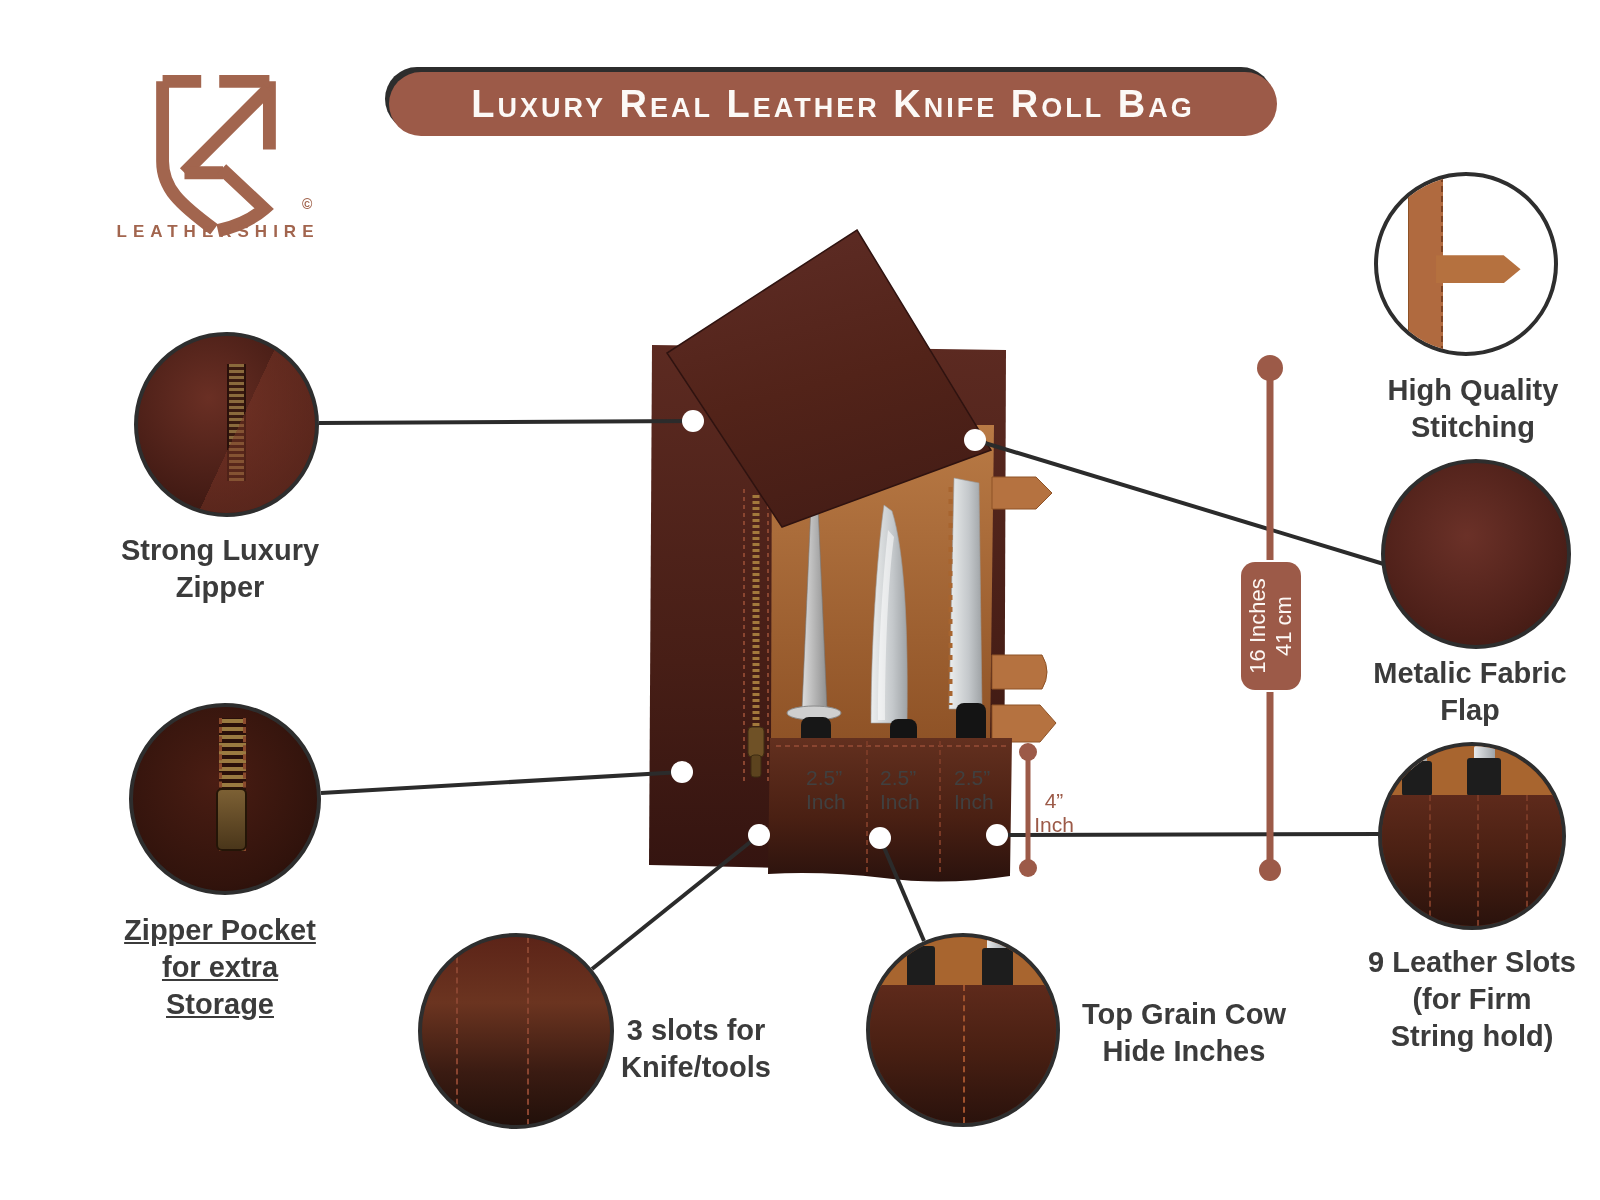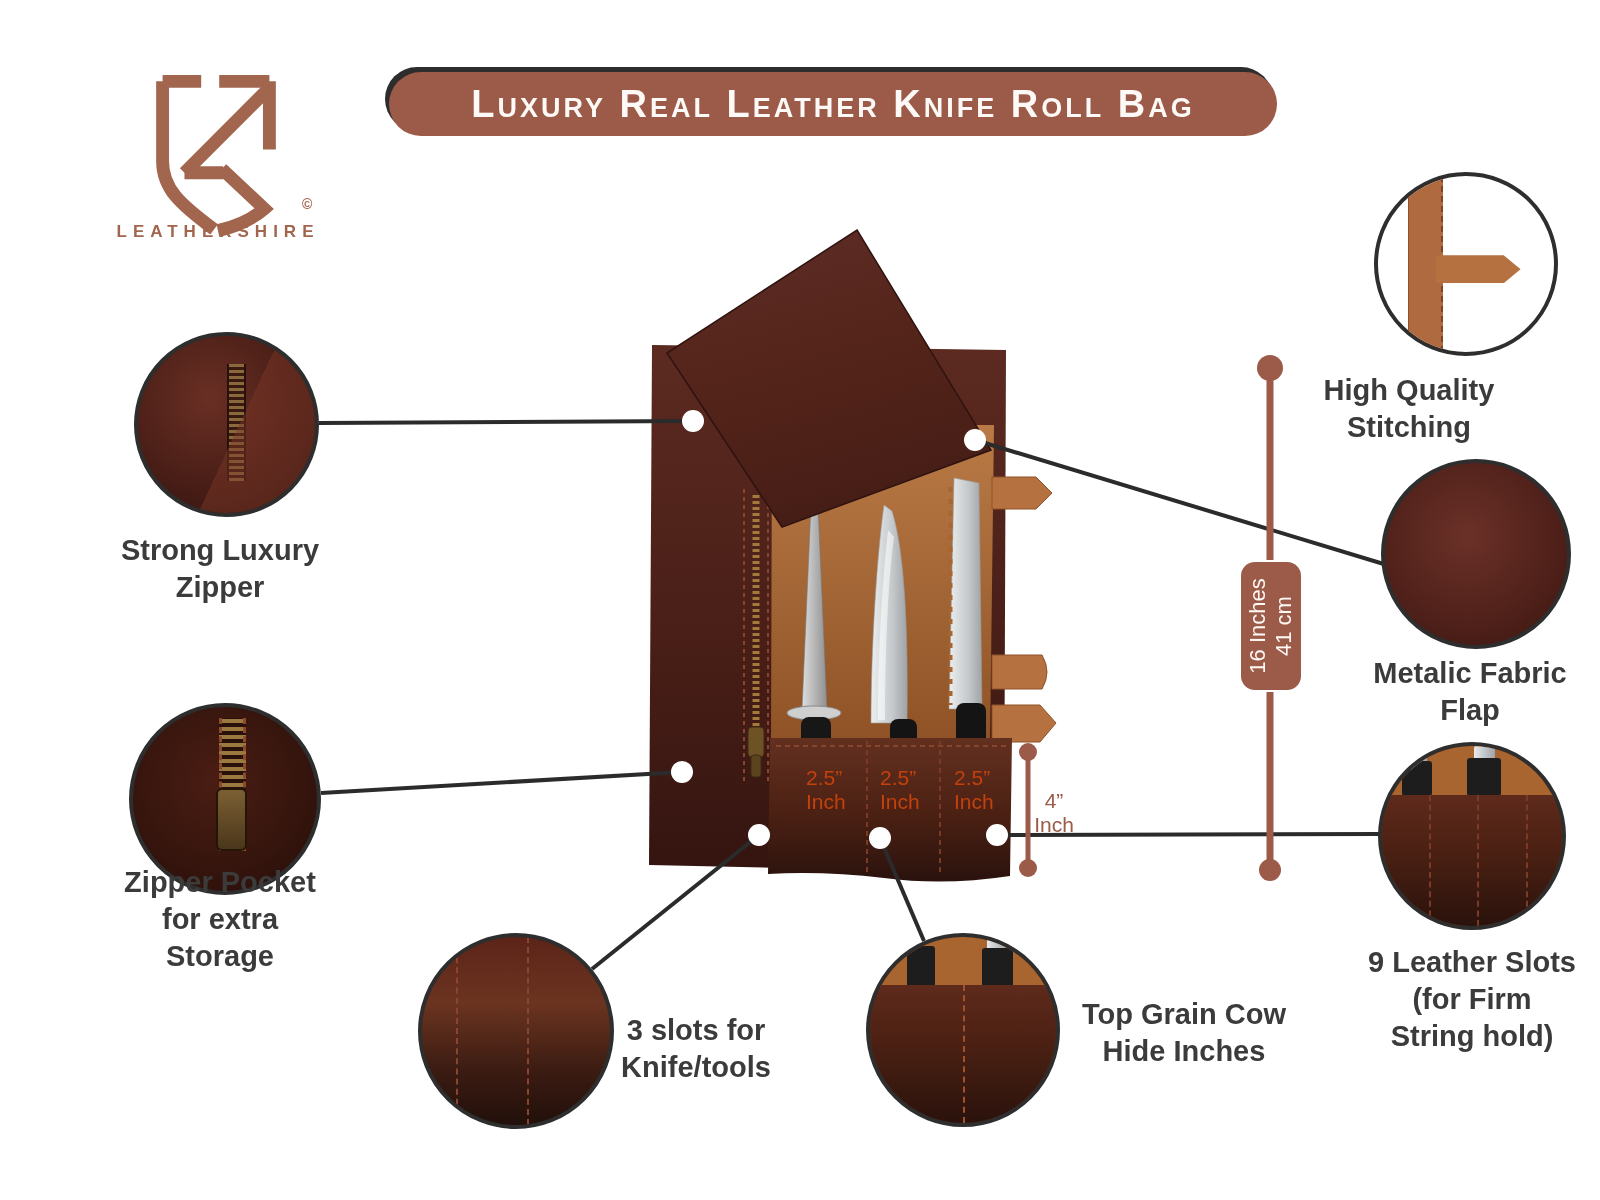--- a/index.html
+++ b/index.html
@@ -65,21 +65,21 @@
   .strap-v{position:absolute;left:17%;top:0;width:18%;height:100%;background:#b06a3f;
     border-right:2px dashed #7e4322;border-left:1px solid #8e5226;}
   .strap-h{position:absolute;left:33%;top:45%;width:48%;height:16%;background:#b5713f;
     clip-path:polygon(0 0,80% 0,100% 50%,80% 100%,0 100%);}
   
   .lbl{
     position:absolute;font-weight:bold;color:#3b3b3b;font-size:29px;line-height:1.28;
     text-align:center;white-space:pre-line;z-index:4;
   }
   .slot-lbl{
-    position:absolute;color:#c2410c;font-size:21px;line-height:1.12;white-space:pre-line;z-index:4;
+    position:absolute;color:#404040;font-size:21px;line-height:1.12;white-space:pre-line;z-index:4;
   }
   .measure-text{
     position:absolute;left:979px;top:789px;width:62px;text-align:center;color:#9c5a48;
     font-size:21px;line-height:1.12;white-space:pre-line;z-index:4;
   }
   .badge{
     position:absolute;left:1163px;top:596px;width:128px;height:60px;background:#9c5a48;
     border-radius:14px;transform:rotate(-90deg);display:flex;flex-direction:column;
     align-items:center;justify-content:center;z-index:5;
   }
@@ -257,28 +257,28 @@
     </div>
     <div class="dark-leather" style="top:27%;height:73%;">
       <div class="stitch-v" style="left:26%;border-left-color:#7a3a26;"></div>
       <div class="stitch-v" style="left:53%;border-left-color:#7a3a26;"></div>
       <div class="stitch-v" style="left:80%;border-left-color:#7a3a26;"></div>
     </div>
   </div>
 
   <div class="lbl" style="left:30px;top:532px;width:292px;">Strong Luxury
 Zipper</div>
-  <div class="lbl" style="left:30px;top:864px;width:292px;">Zipper Pocket
+  <div class="lbl" style="left:30px;top:912px;width:292px;text-decoration:underline;">Zipper Pocket
 for extra
 Storage</div>
   <div class="lbl" style="left:552px;top:1012px;width:200px;">3 slots for
 Knife/tools</div>
   <div class="lbl" style="left:1035px;top:996px;width:210px;">Top Grain Cow
 Hide Inches</div>
-  <div class="lbl" style="left:1260px;top:372px;width:210px;">High Quality
+  <div class="lbl" style="left:1324px;top:372px;width:210px;">High Quality
 Stitching</div>
   <div class="lbl" style="left:1321px;top:655px;width:210px;">Metalic Fabric
 Flap</div>
   <div class="lbl" style="left:1323px;top:944px;width:210px;">9 Leather Slots
 (for Firm
 String hold)</div>
 
 </div>
 
 </body></html>

